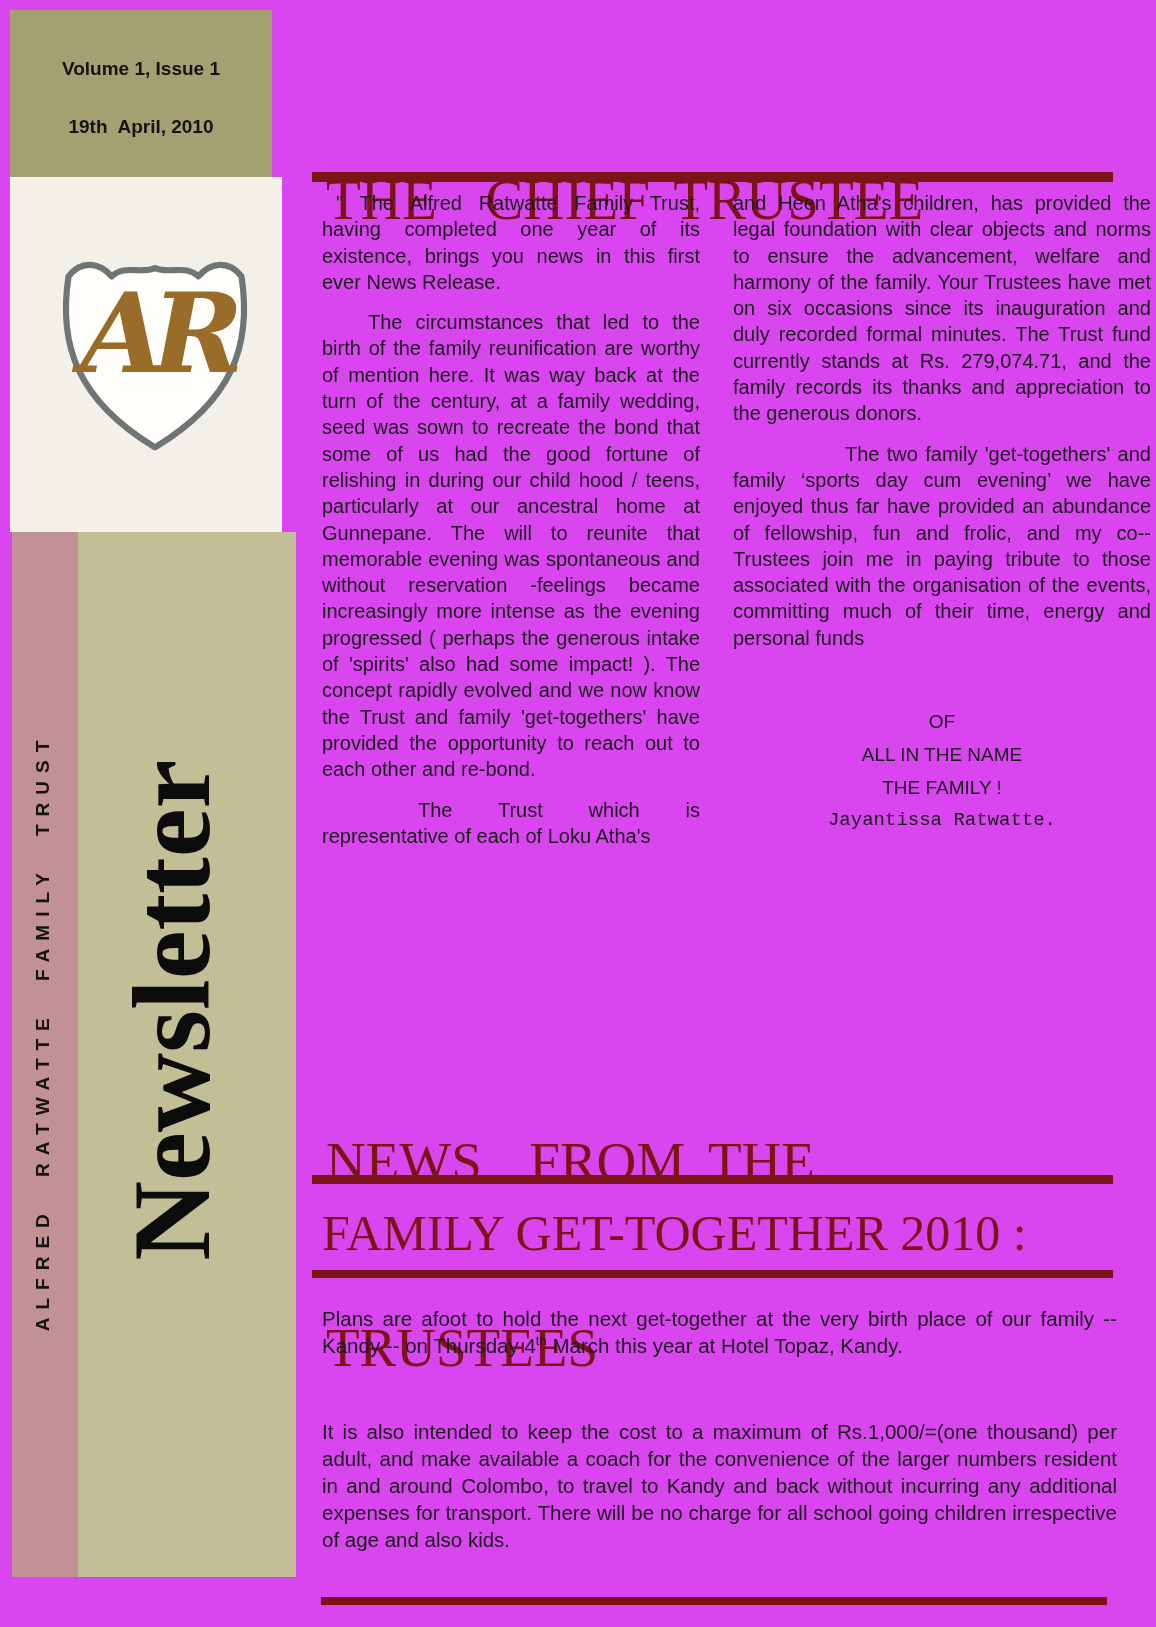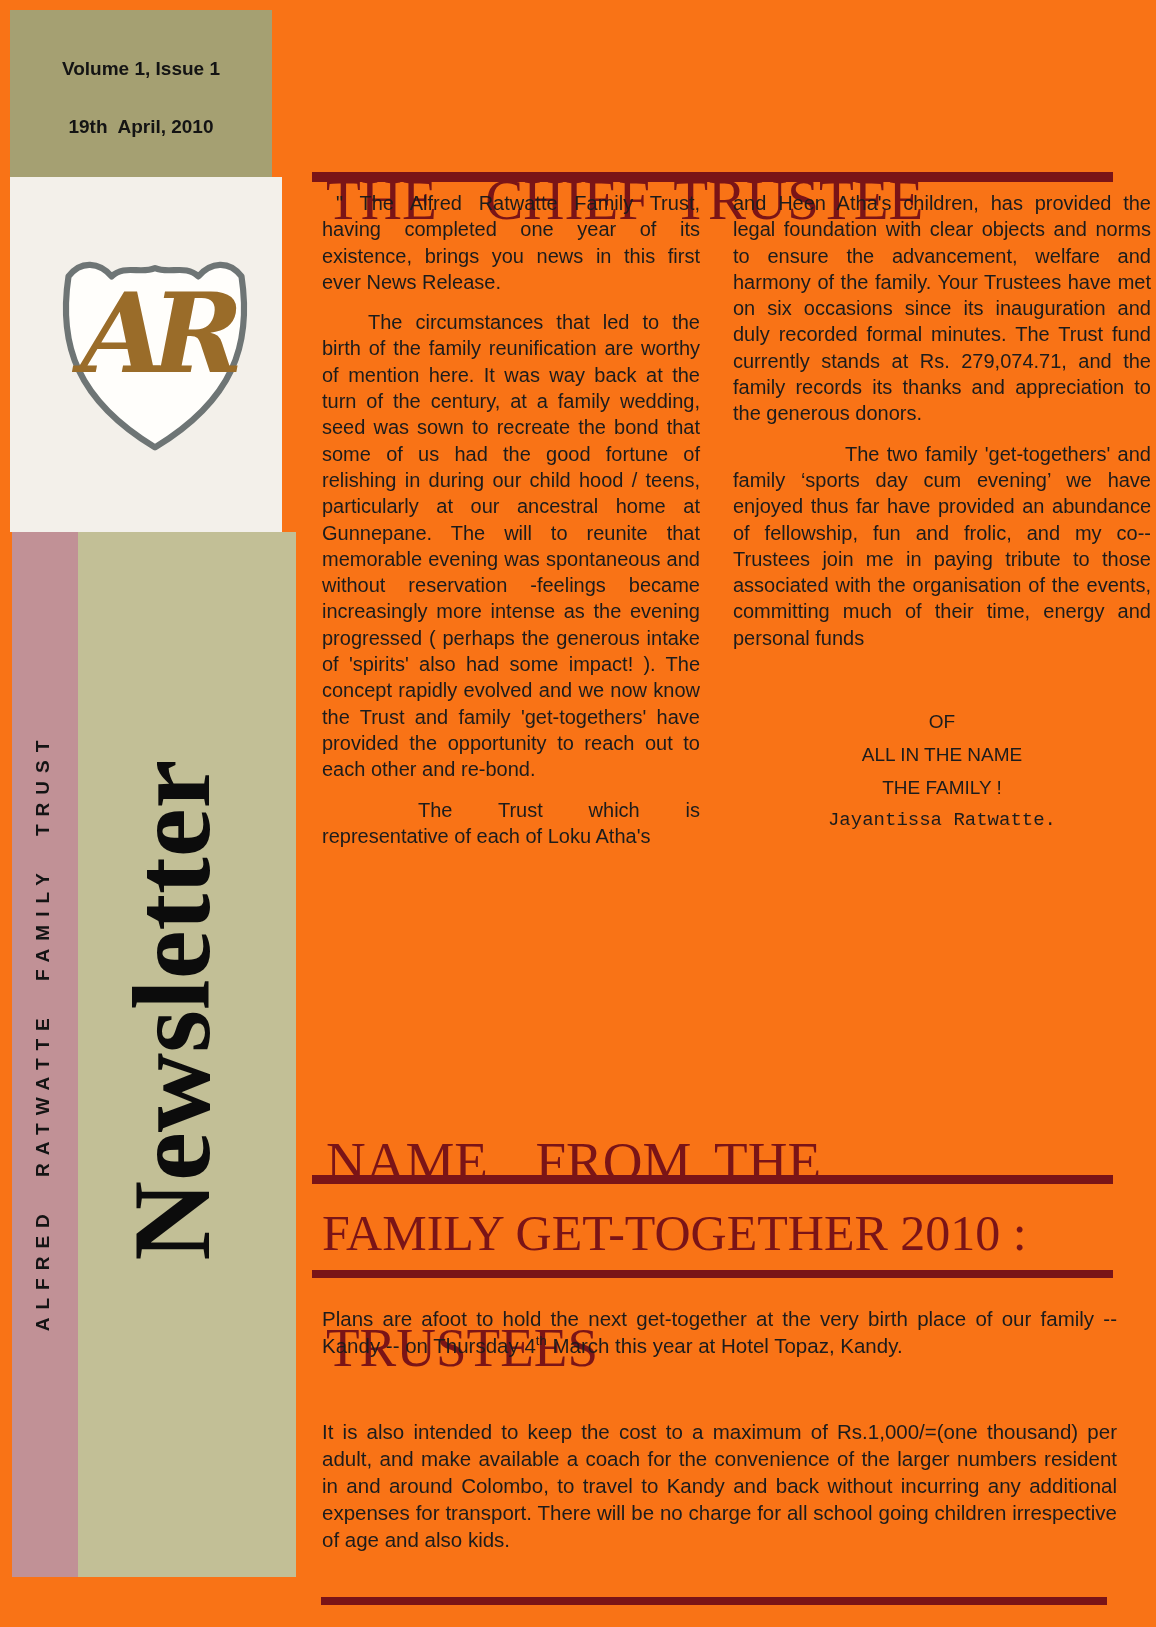--- a/index.html
+++ b/index.html
@@ -1,16 +1,16 @@
 <!DOCTYPE html>
 <html><head>
 <meta charset="utf-8">
 <style>
   html,body{margin:0;padding:0;background:#ffffff;}
-  .page{position:relative;width:1156px;height:1627px;background:#f97316;overflow:hidden;
+  .page{position:relative;width:1156px;height:1627px;background:#d946ef;overflow:hidden;
         font-family:"Liberation Sans",sans-serif;color:#1c1c1c;}
 
   
   .issue-box{position:absolute;left:10px;top:10px;width:262px;height:167px;background:#a5a072;}
   .issue-line{position:absolute;left:0;width:100%;text-align:center;font-weight:bold;
               font-size:19px;color:#141414;white-space:pre-wrap;}
   .issue-line.l1{top:48px;}
   .issue-line.l2{top:106px;}
 
   
@@ -107,21 +107,21 @@
     <p class="indent-xl">The two family 'get-togethers' and family ‘sports day cum evening’ we have enjoyed thus far have provided an abundance of fellowship, fun and frolic, and my co--Trustees join me in paying tribute to those associated with the organisation of the events, committing much of their time, energy and personal funds</p>
     <div class="closing">
       <div>OF</div>
       <div>ALL IN THE NAME</div>
       <div>THE FAMILY !</div>
     </div>
     <div class="signature">Jayantissa Ratwatte.</div>
   </div>
 
   <div class="news-heading">
-    <div>NAME  FROM THE</div>
+    <div>NEWS  FROM THE</div>
     <div>TRUSTEES</div>
   </div>
   <div class="rule rule2"></div>
 
   <div class="sub-heading">FAMILY GET-TOGETHER 2010 :</div>
   <div class="rule rule3"></div>
 
   <div class="para-block para-plans">
     <span>Plans are afoot to hold the next get-together at the very birth place of our family  --  Kandy -- on Thursday 4</span><sup>th</sup><span> March this year at Hotel Topaz, Kandy.</span>
   </div>

